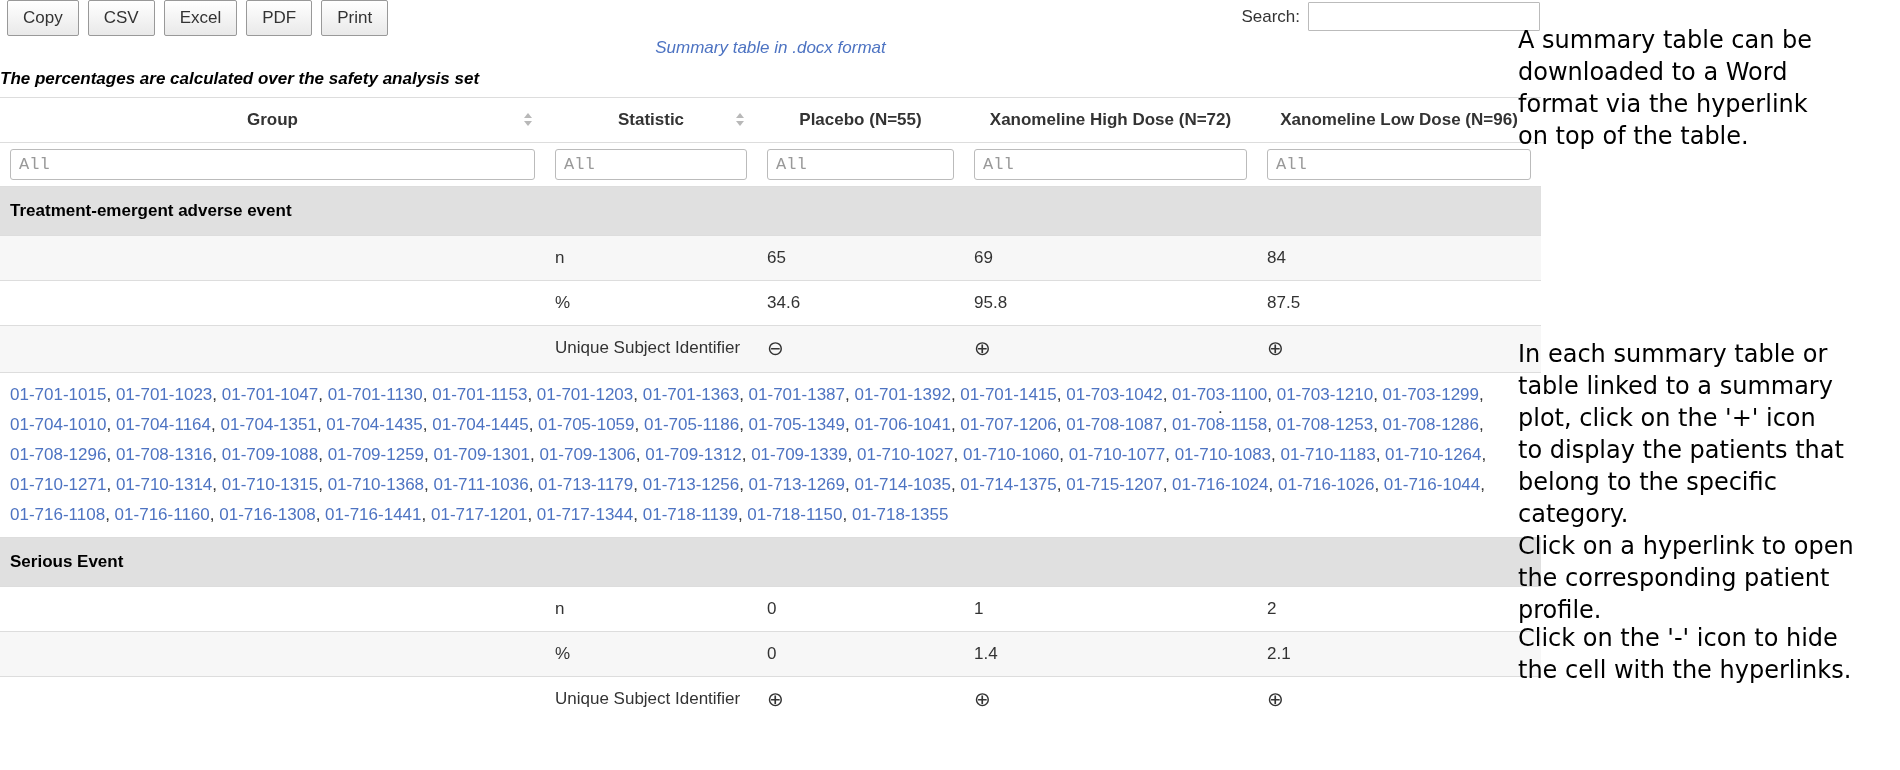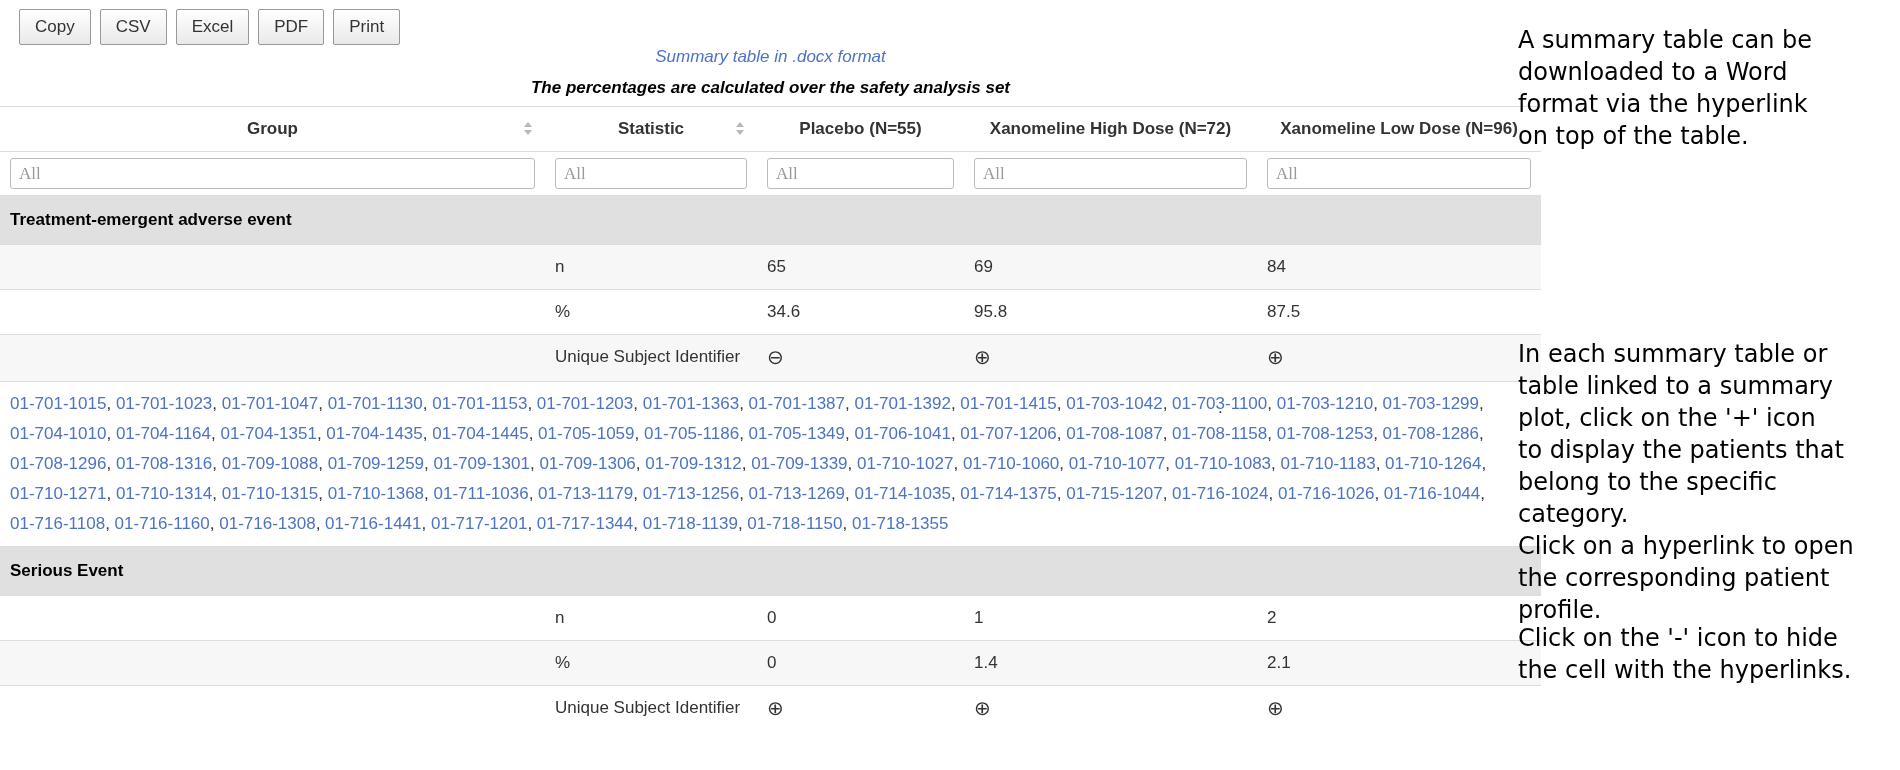--- a/index.html
+++ b/index.html
@@ -9,59 +9,59 @@
     --border:#ddd;
   }
   *{box-sizing:border-box;}
   html,body{margin:0;padding:0;}
   body{
     width:1900px;height:770px;overflow:hidden;background:#fff;position:relative;
     font-family:"Liberation Sans", sans-serif;color:#333;
   }
   .table-area{position:absolute;left:0;top:0;width:1541px;}
   
-  .toolbar{position:relative;height:38px;margin-top:9px;padding-left:19px;}
+  .toolbar{position:relative;height:38px;padding-left:7px;}
   .dt-button{
     display:inline-block;margin-right:9px;padding:7px 15px;font-size:17px;color:#333;
     border:1px solid #999;border-radius:2px;cursor:pointer;
     background:linear-gradient(to bottom,#ffffff 0%,#e9e9e9 100%);
     font-family:"Liberation Sans", sans-serif;
   }
   .search-box{position:absolute;right:1px;top:2px;font-size:17px;color:#333;}
   .search-box label{vertical-align:middle;}
   .search-box input{
     width:232px;height:29px;border:1px solid #bbb;margin-left:8px;vertical-align:middle;
     font-size:16px;padding:2px 6px;border-radius:1px;outline:none;
   }
   
   .caption{text-align:center;font-size:17px;font-style:italic;line-height:20px;}
   .caption a{color:var(--link);text-decoration:none;cursor:pointer;}
   .note{
-    text-align:center;font-size:17px;font-style:italic;font-weight:bold;color:#000;
+    font-size:17px;font-style:italic;font-weight:bold;color:#000;
     margin-top:11px;line-height:20px;
   }
   
   table.summary{
     width:1541px;border-collapse:collapse;table-layout:fixed;font-size:17px;color:#333;
     margin-top:8px;border-top:1px solid var(--border);
   }
   thead th{
     font-weight:bold;text-align:center;padding:7px 10px;line-height:30px;
     border-bottom:1px solid var(--border);position:relative;color:#333;
   }
   .sort-icons{position:absolute;right:12px;top:50%;margin-top:-7px;width:9px;height:14px;}
   .sort-icons .up,.sort-icons .down{
     display:block;width:0;height:0;border-left:4px solid transparent;border-right:4px solid transparent;
   }
   .sort-icons .up{border-bottom:5px solid #b8b8b8;margin-bottom:3px;}
   .sort-icons .down{border-top:5px solid #b8b8b8;}
   tr.filter-row th{padding:6px 10px;border-bottom:1px solid var(--border);}
   tr.filter-row input{
     width:100%;height:31px;border:1px solid #bbb;border-radius:3px;padding:4px 8px;
-    font-size:17px;font-family:Liberation Serif, serif;color:#701a75;outline:none;
+    font-size:17px;font-family:Liberation Mono, monospace;color:#701a75;outline:none;
   }
   tr.filter-row input::placeholder{color:#999;opacity:1;}
   tbody td{
     padding:7px 10px;line-height:30px;vertical-align:top;border-top:1px solid var(--border);
     text-align:left;word-wrap:break-word;
   }
   tr.group-row td{background:var(--group-bg);font-weight:bold;padding:9px 10px;color:#000000;}
   tr.shaded td{background:var(--stripe-bg);}
   a.patient-link{color:var(--link);text-decoration:none;cursor:pointer;white-space:nowrap;}
   .links-cell{font-size:17px;}
@@ -79,20 +79,23 @@
   .help-p2{top:338px;}
   .help-p3{top:622px;}
   .stray-dot{position:absolute;left:1218px;top:398px;font-size:17px;color:#333;}
 </style>
 </head>
 <body>
 
 <div class="table-area">
   <div class="toolbar">
     <span id="dt-buttons"><button class="dt-button">Copy</button><button class="dt-button">CSV</button><button class="dt-button">Excel</button><button class="dt-button">PDF</button><button class="dt-button">Print</button></span>
+    <span class="search-box">
+      <label>Search:</label><input type="text" value="" style="">
+    </span>
   </div>
 
   <div class="caption">
     <a>Summary table in .docx format</a>
   </div>
   <div class="note">The percentages are calculated over the safety analysis set</div>
 
   <table class="summary">
     <colgroup>
       <col style="width:545px">

